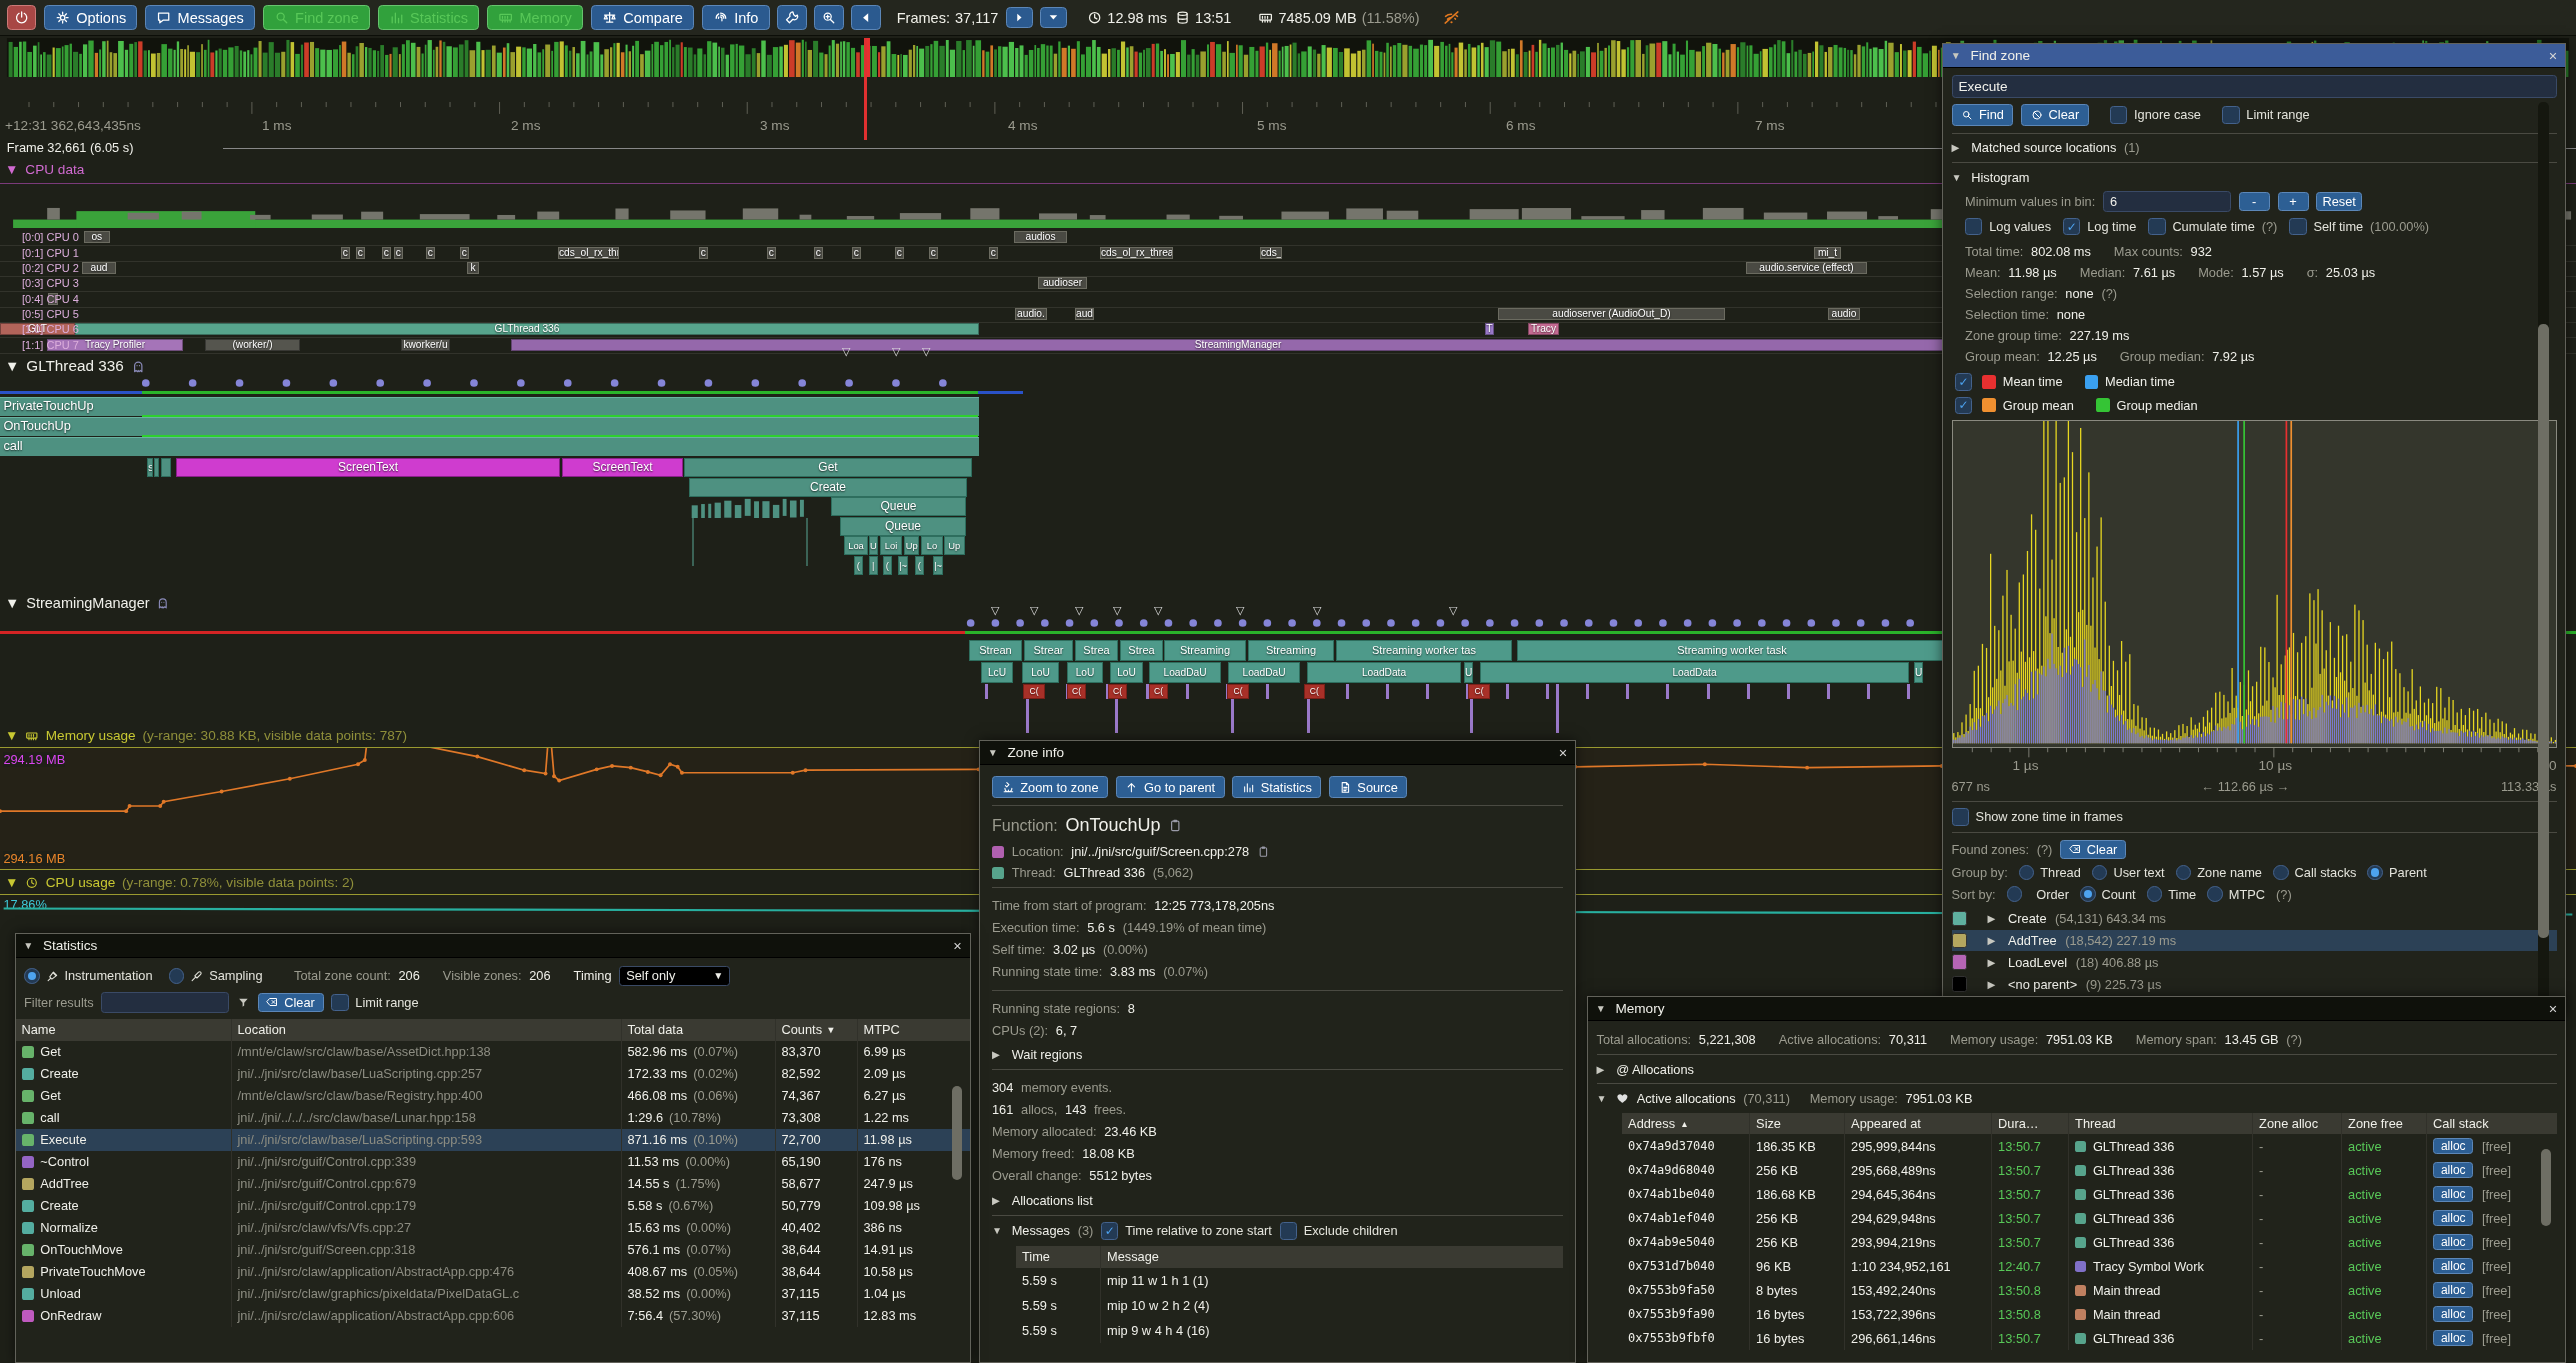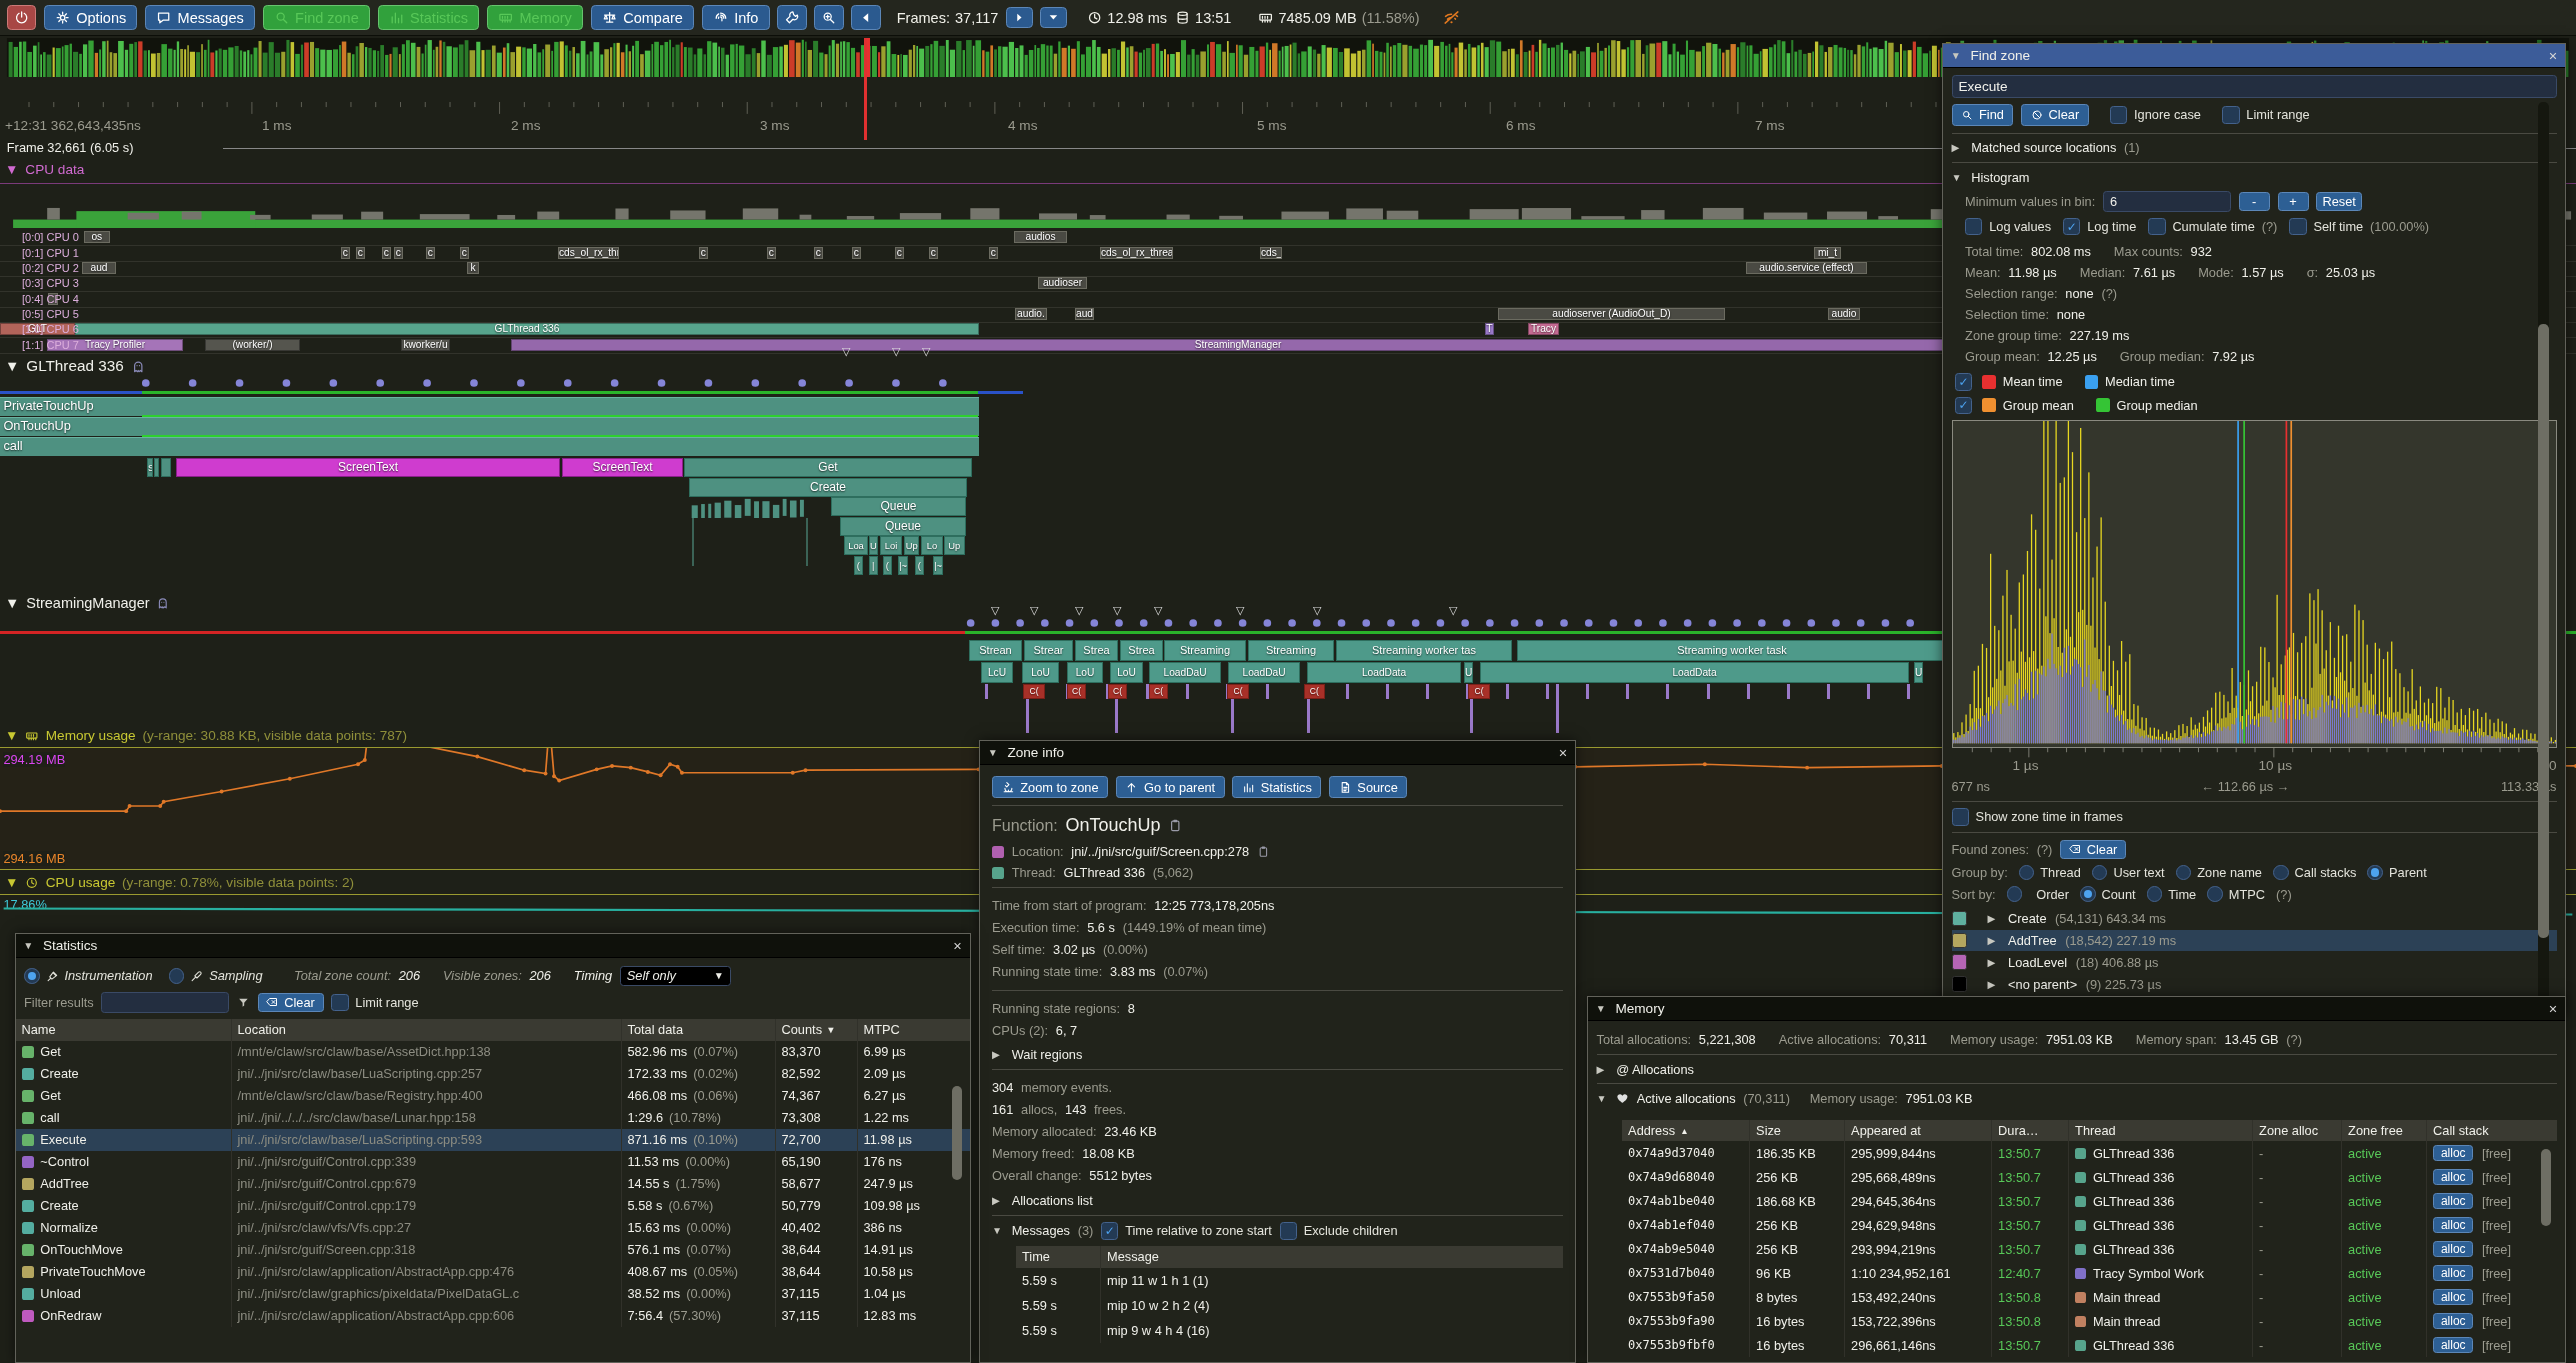--- a/index.html
+++ b/index.html
@@ -2258,21 +2258,21 @@
       </div>
   </div>
 
   <div class="win" id="w-stats" style="left:14.5px;top:933px;width:956px;height:430px;z-index:30">
     <div class="wtitle">
       <span class="tri">▼</span>
       <span>Statistics</span>
       <span class="wclose">×</span>
     </div>
     <div class="wbody" id="stats-body" style="padding:1.7px 0 0 0">
-        <div class="frow" style="padding: 0px 8.5px; font-style: italic;">
+        <div class="frow" style="padding: 0px 8.5px;">
           <span style="display: inline-flex; align-items: center; gap: 6px; margin-right: 8.5px;">
             <span class="rad on"></span>
             <svg class="ic" style="font-size:12.8px;" viewBox="0 0 24 24">
               <path d="M4 20l4-4M7 13l4 4 8-6-6-6-6 8zM14 4l6 6"></path>
             </svg>
             <span>Instrumentation</span>
           </span>
           <span style="display: inline-flex; align-items: center; gap: 6px; margin-right: 8.5px;">
             <span class="rad"></span>
             <svg class="ic" style="font-size:12.8px;" viewBox="0 0 24 24">
@@ -2605,21 +2605,21 @@
         <div class="frow">
           <span class="tri">▼</span>
           <svg class="ic" style="font-size:12.8px;color:#e0e0e0" viewBox="0 0 24 24">
             <path d="M12 20s-7-4.4-8.7-8.5A4.8 4.8 0 0 1 12 7a4.8 4.8 0 0 1 8.7 4.5C19 15.6 12 20 12 20z" fill="currentColor" stroke="none"></path>
           </svg>
           <span class="val">Active allocations</span>
           <span class="dim">(70,311)</span>
           <span class="lbl" style="margin-left: 12px;">Memory usage:</span>
           <span class="val">7951.03 KB</span>
         </div>
-        <div style="margin-left: 25.6px; margin-top: 14px; position: relative;">
+        <div style="margin-left: 25.6px; margin-top: 7px; position: relative;">
           <div class="grid-head" style="display: grid; grid-template-columns: 128px 95px 147px 77px 184px 89px 85px 1fr; height: 21px; font-size: 12.8px;">
             <div class="cell cb">
               <span>Address</span>
               <span style="font-size: 8.5px; margin-left: 5.1px;">▲</span>
             </div>
             <div class="cell cb">
               <span>Size</span>
             </div>
             <div class="cell cb">
               <span>Appeared at</span>

